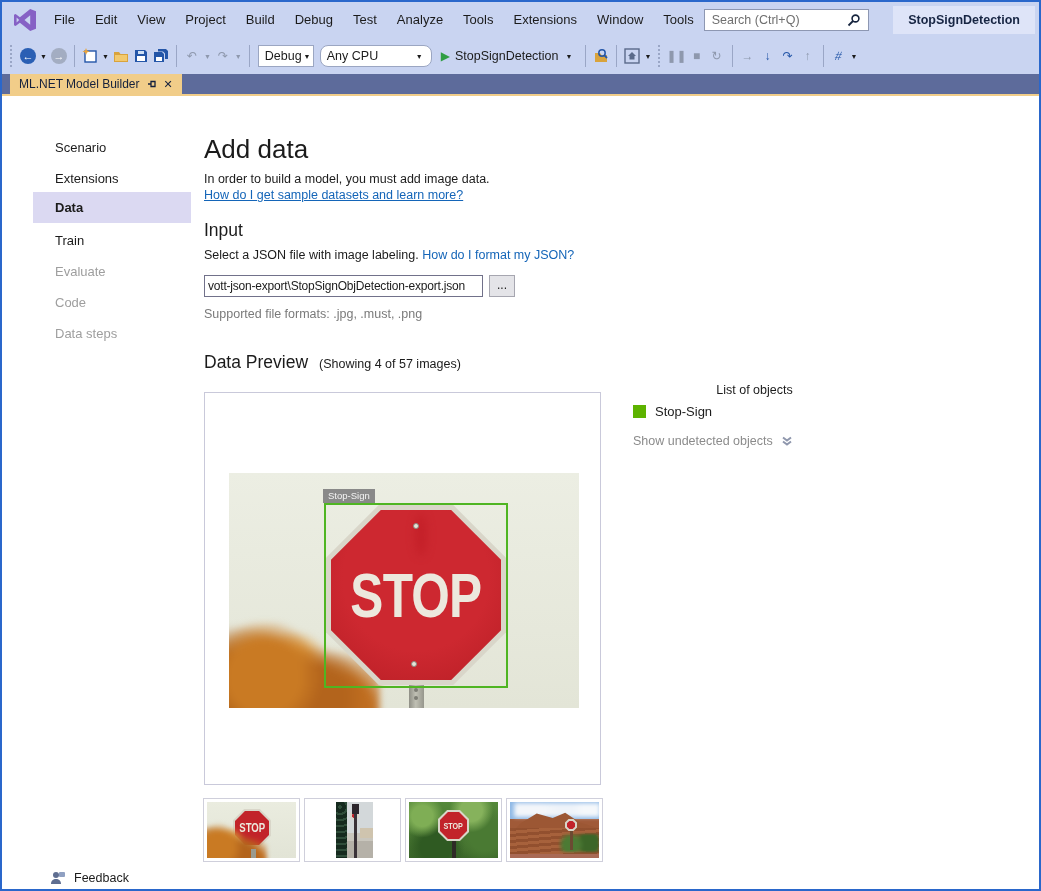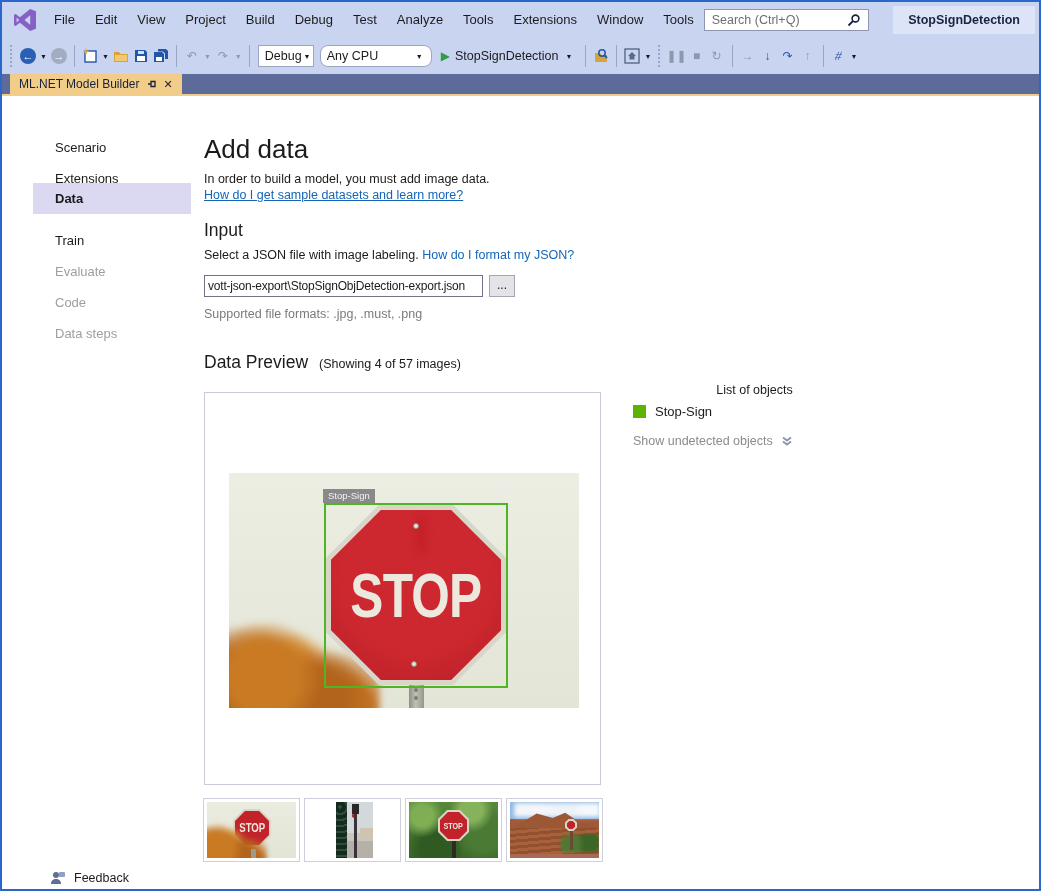--- a/index.html
+++ b/index.html
@@ -275,21 +275,21 @@
           <path fill="none" stroke="#14203c" stroke-width="1.3" d="M1 5 L4 5 M4 2.5 L8 2.5 L8 7.5 L4 7.5 Z"></path>
         </svg>
       <span class="close">✕</span>
     </div>
   </div>
 
   <div class="content">
 
     <div class="side-item" style="top:36px">Scenario</div>
     <div class="side-item" style="top:67px">Extensions</div>
-    <div class="side-item selected" style="top:87px">Data</div>
+    <div class="side-item selected" style="top:96px">Data</div>
     <div class="side-item" style="top:129px">Train</div>
     <div class="side-item disabled" style="top:160px">Evaluate</div>
     <div class="side-item disabled" style="top:191px">Code</div>
     <div class="side-item disabled" style="top:222px">Data steps</div>
 
     <div class="page-title">Add data</div>
     <div class="intro">In order to build a model, you must add image data.</div>
     <div class="intro-link link">How do I get sample datasets and learn more?</div>
 
     <div class="sec-h input-h">Input</div>

